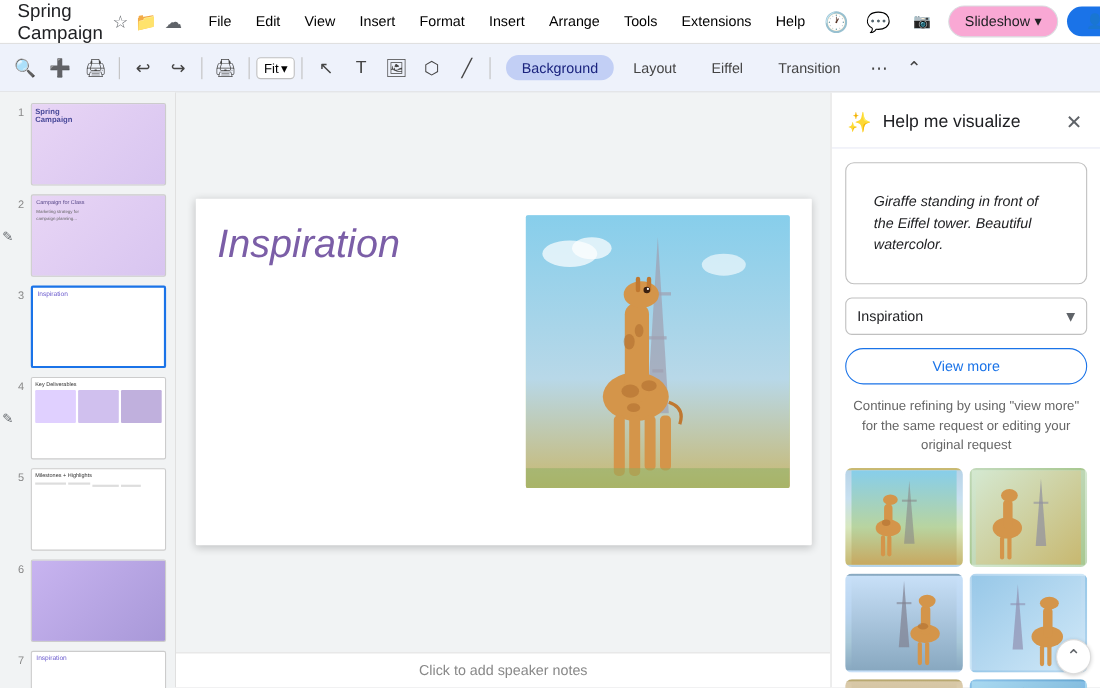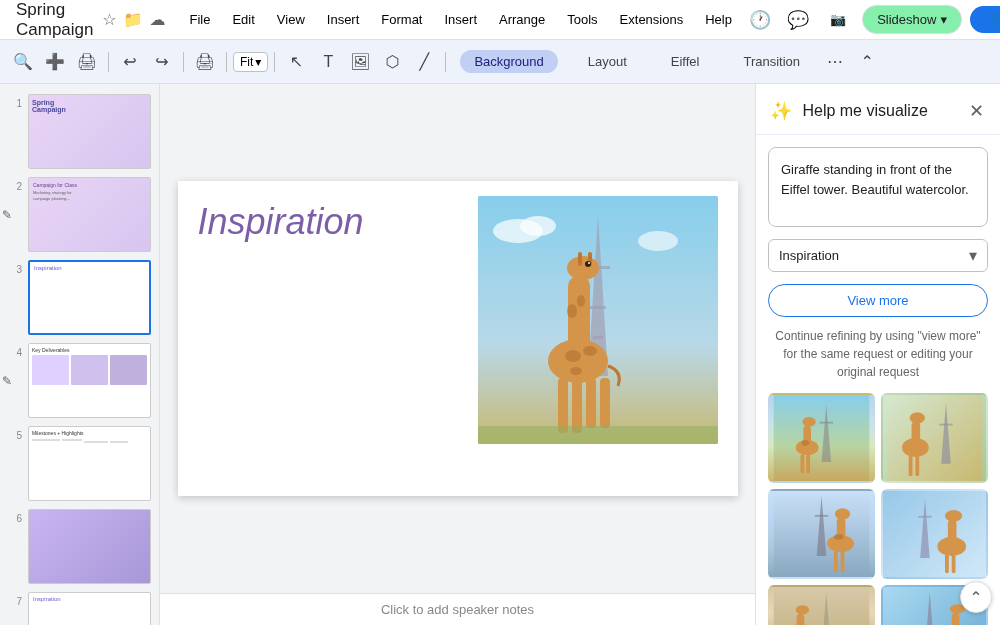--- a/index.html
+++ b/index.html
@@ -27,21 +27,21 @@
     .header-right { display: flex; align-items: center; gap: 8px; margin-left: auto; }
     .history-icon, .comment-icon, .meet-icon { 
       width: 30px; height: 30px; display: flex; align-items: center; justify-content: center;
       color: #5f6368; cursor: pointer; border-radius: 50%; font-size: 18px;
     }
     .meet-btn {
       display: flex; align-items: center; gap: 4px; border: none; background: transparent;
       cursor: pointer; padding: 4px 8px; border-radius: 4px; font-size: 13px; color: #5f6368;
     }
     .slideshow-btn {
-      background: #86efac; border: 1px solid #dadce0; border-radius: 20px; padding: 6px 14px;
+      background: #f9a8d4; border: 1px solid #dadce0; border-radius: 20px; padding: 6px 14px;
       font-size: 13px; color: #202124; cursor: pointer; display: flex; align-items: center; gap: 4px;
     }
     .share-btn {
       background: #1a73e8; border: none; border-radius: 20px; padding: 6px 18px;
       font-size: 13px; color: #fff; cursor: pointer; font-weight: 500; display: flex; align-items: center; gap: 6px;
     }
 
     
     .toolbar {
       display: flex; align-items: center; background: #eef2fb; padding: 4px 8px;
@@ -49,21 +49,21 @@
     }
     .toolbar-btn {
       width: 30px; height: 30px; display: flex; align-items: center; justify-content: center;
       border: none; background: transparent; cursor: pointer; border-radius: 4px; color: #444; font-size: 16px;
     }
     .toolbar-separator { width: 1px; height: 20px; background: #c0c0c0; margin: 0 4px; }
     .zoom-selector {
       display: flex; align-items: center; gap: 2px; border: 1px solid #c0c0c0; border-radius: 4px;
       padding: 2px 6px; font-size: 12px; background: #fff; cursor: pointer;
     }
-    .layout-btns { display: flex; gap: 16px; margin-left: 8px; }
+    .layout-btns { display: flex; gap: 4px; margin-left: 8px; }
     .layout-tab {
       padding: 4px 14px; font-size: 13px; border: none; background: transparent;
       cursor: pointer; color: #444; border-radius: 20px;
     }
     .layout-tab.active { background: #c2cff5; color: #1a237e; font-weight: 500; }
     .toolbar-more { margin-left: 4px; }
 
     
     .main { display: flex; flex: 1; overflow: hidden; }
 
@@ -128,23 +128,24 @@
     }
     .help-header {
       display: flex; align-items: center; padding: 14px 14px 10px; border-bottom: 1px solid #e8eaf6;
       gap: 10px;
     }
     .help-icon { color: #1a73e8; font-size: 18px; }
     .help-title { font-size: 16px; color: #202124; font-weight: 500; flex: 1; }
     .help-close { color: #5f6368; cursor: pointer; font-size: 18px; padding: 2px; }
     .help-body { flex: 1; overflow-y: auto; padding: 12px; }
     .prompt-box {
-      border: 1px solid #c0c0c0; border-radius: 8px; padding: 12px;
+      border: 1px solid #c0c0c0; border-radius: 8px; padding: 25px;
       min-height: 80px; font-size: 13px; color: #202124; margin-bottom: 12px;
       line-height: 1.5;
+      font-style: italic;
     }
     .style-selector {
       display: flex; align-items: center; justify-content: space-between;
       border: 1px solid #c0c0c0; border-radius: 6px; padding: 6px 10px;
       margin-bottom: 12px; cursor: pointer; font-size: 13px; color: #202124;
     }
     .style-chevron { color: #5f6368; font-size: 16px; }
     .view-more-btn {
       width: 100%; padding: 8px; border: 1px solid #1a73e8; background: #fff;
       color: #1a73e8; border-radius: 20px; font-size: 13px; cursor: pointer;

